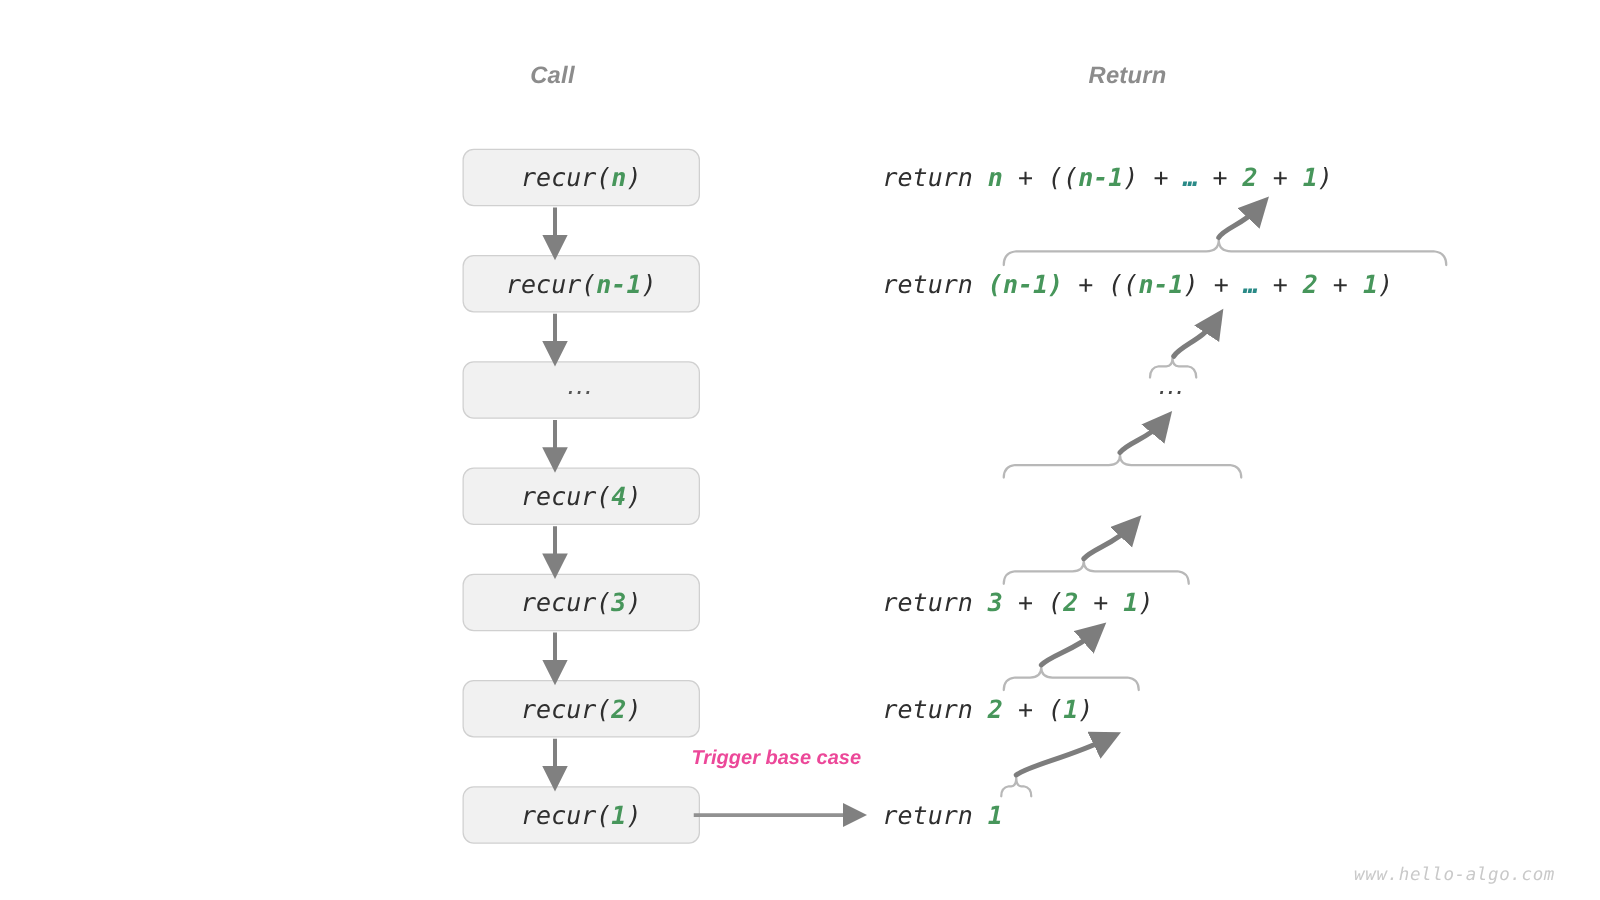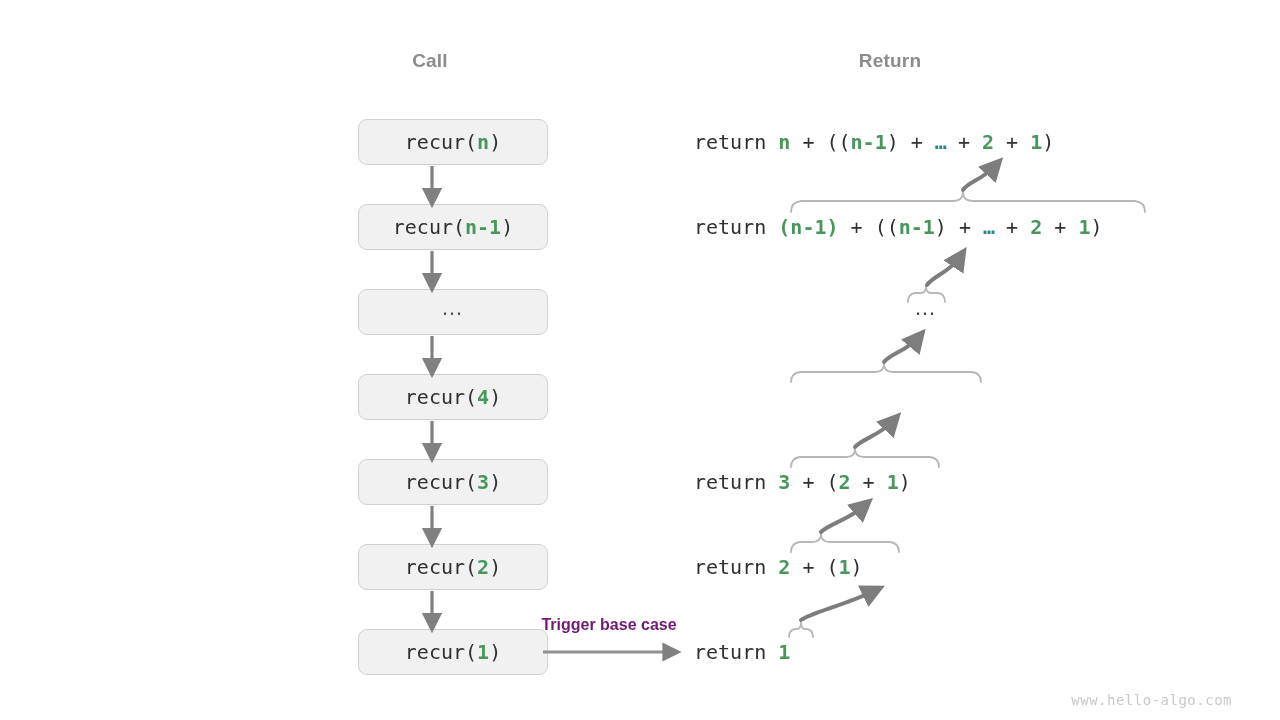--- a/index.html
+++ b/index.html
@@ -4,21 +4,21 @@
 <title>Recursion Call Return Diagram</title>
 <style>
   html,body{margin:0;padding:0;}
   body{
     width:1280px;height:720px;
     background:#ffffff;
     font-family:"Liberation Sans", sans-serif;
     overflow:hidden;
     position:relative;
   }
-  #stage{position:absolute;left:0;top:0;width:1256px;height:720px;}
+  #stage{position:absolute;left:12px;top:0;width:1256px;height:720px;font-style:italic;}
 
   
   .col-head{
     position:absolute;
     font-family:"Liberation Sans", sans-serif;
     font-size:19px;
     font-weight:bold;
     color:#8c8c8c;
     letter-spacing:.2px;
     white-space:nowrap;
@@ -91,23 +91,22 @@
   }
 
   
   #trigger-label{
     position:absolute;
     left:609px;top:598px;
     transform:translateX(-50%);
     font-family:"Liberation Sans",sans-serif;
     font-size:16px;
     font-weight:bold;
-    color:#701a75;
+    color:#ec4899;
     white-space:nowrap;
-    margin-top:18px;
   }
 
   
   #watermark{
     position:absolute;
     right:24px;bottom:12px;
     font-family:"DejaVu Sans Mono","Liberation Mono",monospace;
     font-size:14px;
     color:#c9c9c9;
     letter-spacing:.5px;

